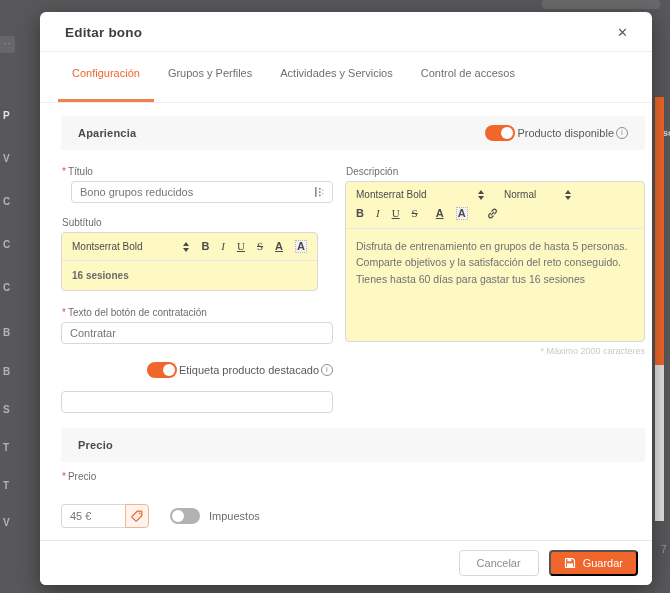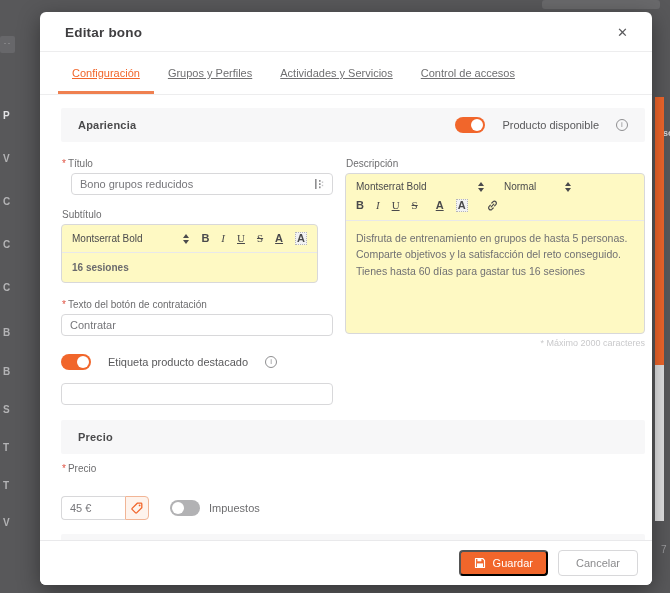--- a/index.html
+++ b/index.html
@@ -27,21 +27,21 @@
   
   .modal { position:absolute; left:40px; top:12px; width:612px; height:573px; background:#fff;
            border-radius:6px; box-shadow:0 6px 22px rgba(0,0,0,.4); display:flex; flex-direction:column; overflow:hidden; }
 
   .modal-header { display:flex; justify-content:space-between; align-items:center; padding:13px 24px 11px 25px;
                   border-bottom:1px solid #ededee; }
   .modal-title { font-size:13.5px; font-weight:bold; color:#3f3e40; letter-spacing:.2px; }
   .modal-close { font-size:13px; color:#5a5a5c; cursor:pointer; line-height:1; }
 
   .tabs { display:flex; padding:0 0 0 18px; border-bottom:1px solid #ededee; }
-  .tab { padding:15px 14px 12px; font-size:11px; color:#6f6f71; cursor:pointer; border-bottom:3px solid transparent;text-decoration:underline; }
+  .tab { padding:15px 14px 20px; font-size:11px; color:#6f6f71; cursor:pointer; border-bottom:3px solid transparent; }
   .tab.active { color:#f1662b; border-bottom-color:#ef8050; }
 
   .modal-body { flex:1; padding:13px 7px 0 21px; overflow:hidden; position:relative; }
 
   .band { background:#f7f7f8; border-radius:2px; padding:0 17px; height:34px; display:flex; align-items:center;
           justify-content:space-between; }
   .band-title { font-size:11px; font-weight:bold; color:#4a4a4c; letter-spacing:.2px; }
   .band.mt { margin-top:15px; }
   .band.cut { height:30px; }
 
@@ -78,21 +78,21 @@
   .desc-content { min-height:112px; font-size:10.5px; line-height:1.55; color:#707073; }
   .hint { text-align:right; font-size:9px; color:#c9c9cb; margin-top:4px; }
 
   
   .switch { width:30px; height:16px; border-radius:9px; position:relative; cursor:pointer; flex:none; }
   .switch.on { background:#f1662b; }
   .switch.off { background:#b2b2b4; }
   .switch .knob { position:absolute; top:2px; width:12px; height:12px; border-radius:50%; background:#fff; }
   .switch.on .knob { right:2px; }
   .switch.off .knob { left:2px; }
-  .toggle-row { display:flex; align-items:center; gap:17px; }
+  .toggle-row { display:flex; align-items:center; gap:2px;justify-content:flex-end; }
   .toggle-label { font-size:11px; color:#59595b; }
 
   .info-icon { width:12px; height:12px; border:1px solid #8f8f91; border-radius:50%; color:#8f8f91;
                font-size:8px; line-height:10px; text-align:center; display:inline-block; }
   .info-icon::before { content:"i"; font-style:normal; }
 
   
   .price-row { display:flex; align-items:center; margin-top:22px; }
   .price-group { display:flex; }
   .price-input { width:64px; height:24px; border:1px solid #d8d8da; border-right:none; border-radius:4px 0 0 4px;
@@ -284,23 +284,23 @@
         </span>
       </div>
     </div>
 
     <div class="band cut" style="margin-top:14px;">
       <span class="band-title">Características</span>
     </div>
   </div>
 
   <div class="modal-footer">
+    <button class="btn btn-cancel">Cancelar</button>
     <button class="btn btn-save">
       <svg class="icon-svg" width="12" height="12" viewBox="0 0 12 12">
         <path d="M1.5 1.5 h7.2 L10.5 3.3 V10.5 h-9 Z" fill="none" stroke="#ffffff" stroke-width="1.2" stroke-linejoin="round"></path>
         <rect x="3.4" y="1.7" width="4" height="2.6" fill="#ffffff"></rect>
         <rect x="3" y="6.4" width="6" height="3.9" fill="#ffffff"></rect>
       </svg>
       <span>Guardar</span>
     </button>
-    <button class="btn btn-cancel">Cancelar</button>
   </div>
 </div>
 
 </body></html>

